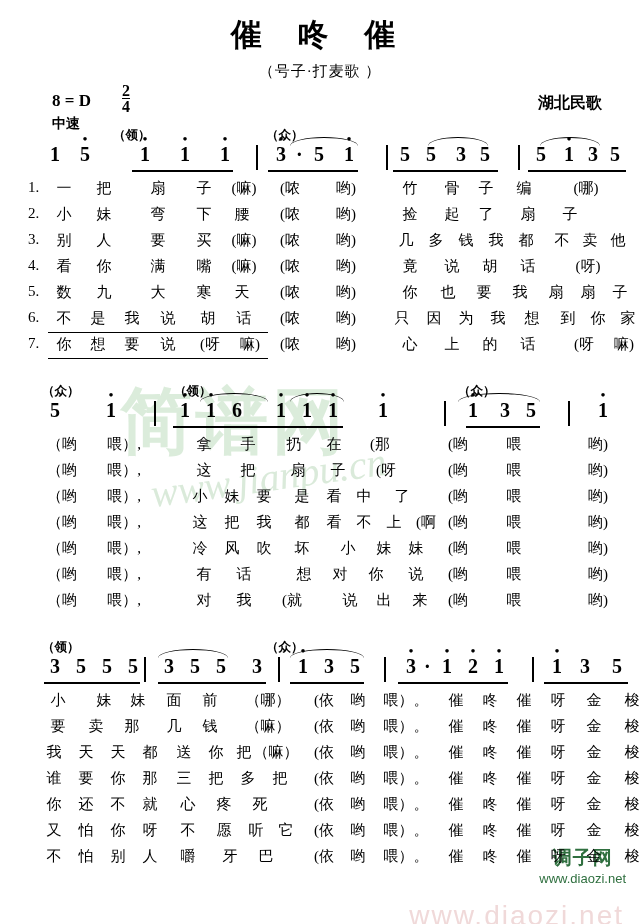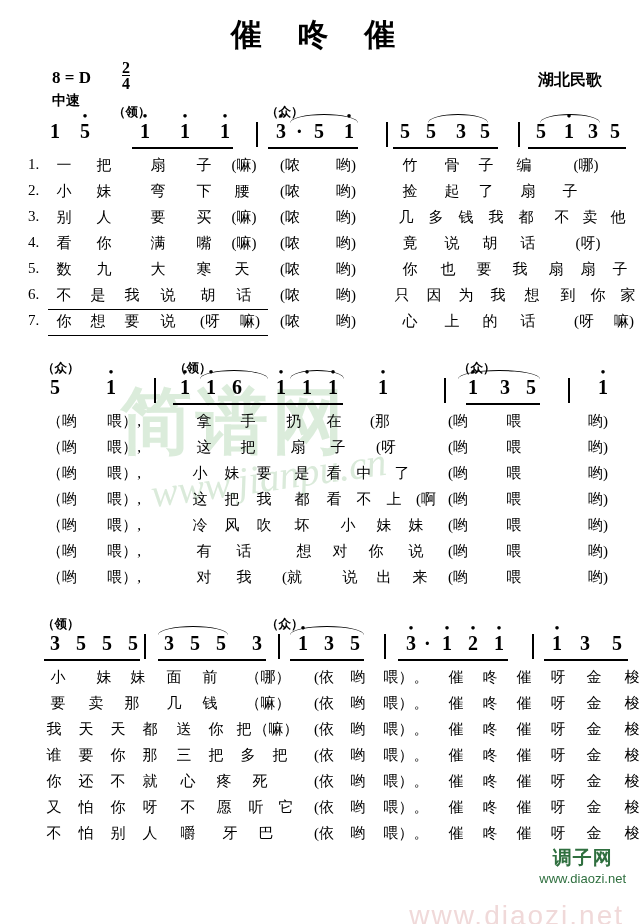--- a/index.html
+++ b/index.html
@@ -200,20 +200,21 @@
 
   <div class="wm-big">简谱网</div>
   <div class="wm-url">www.jianpu.cn</div>
   <div class="wm-corner">
     <div class="c1">调子网</div>
     <div class="c2">www.diaozi.net</div>
   </div>
   <div class="wm-faint">www.diaozi.net</div>
 
   <div class="title">催 咚 催</div>
+  <div class="subtitle">（号子·打麦歌 ）</div>
 
   <div class="meta-row">
     <div class="key">8 = D</div>
     <div class="timesig">
       <span class="num">2</span>
       <span class="den" style="border-top:1.6px solid #000;">4</span>
     </div>
     <div class="composer">湖北民歌</div>
     <div class="tempo">中速</div>
   </div>

